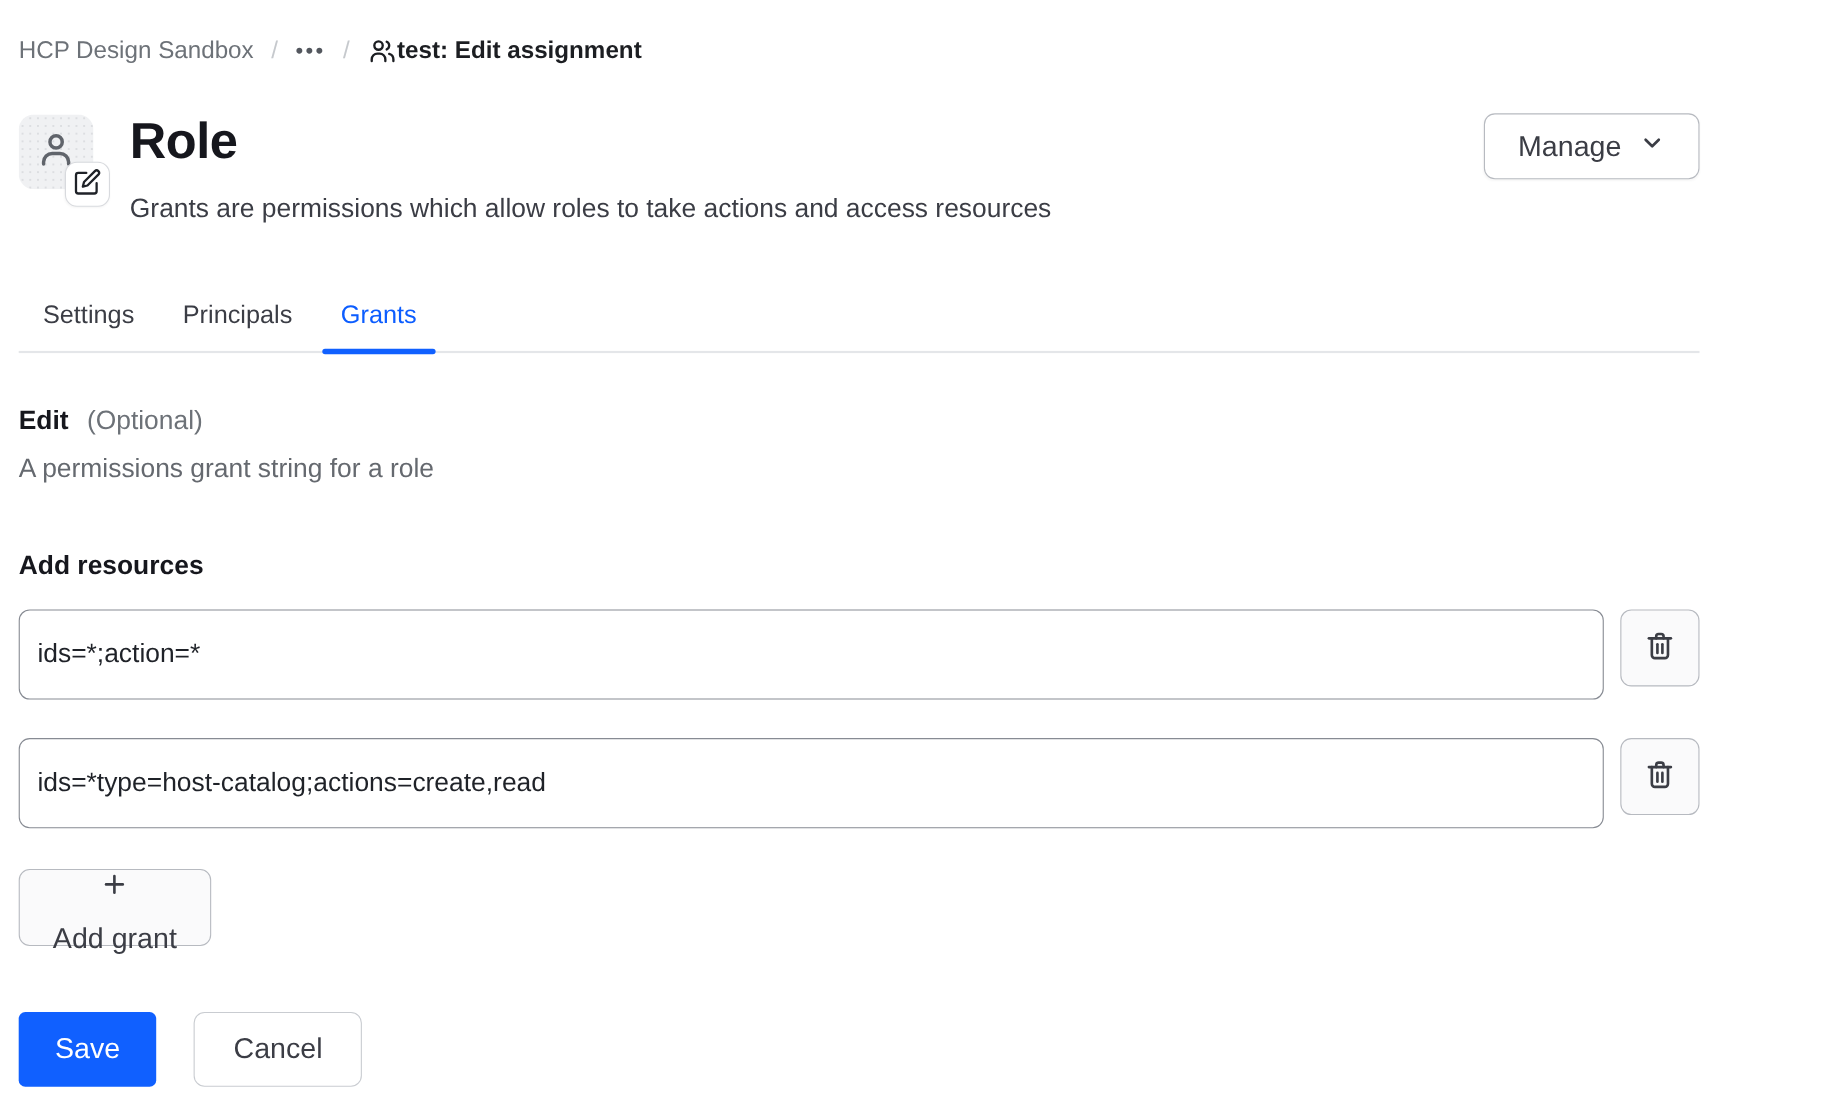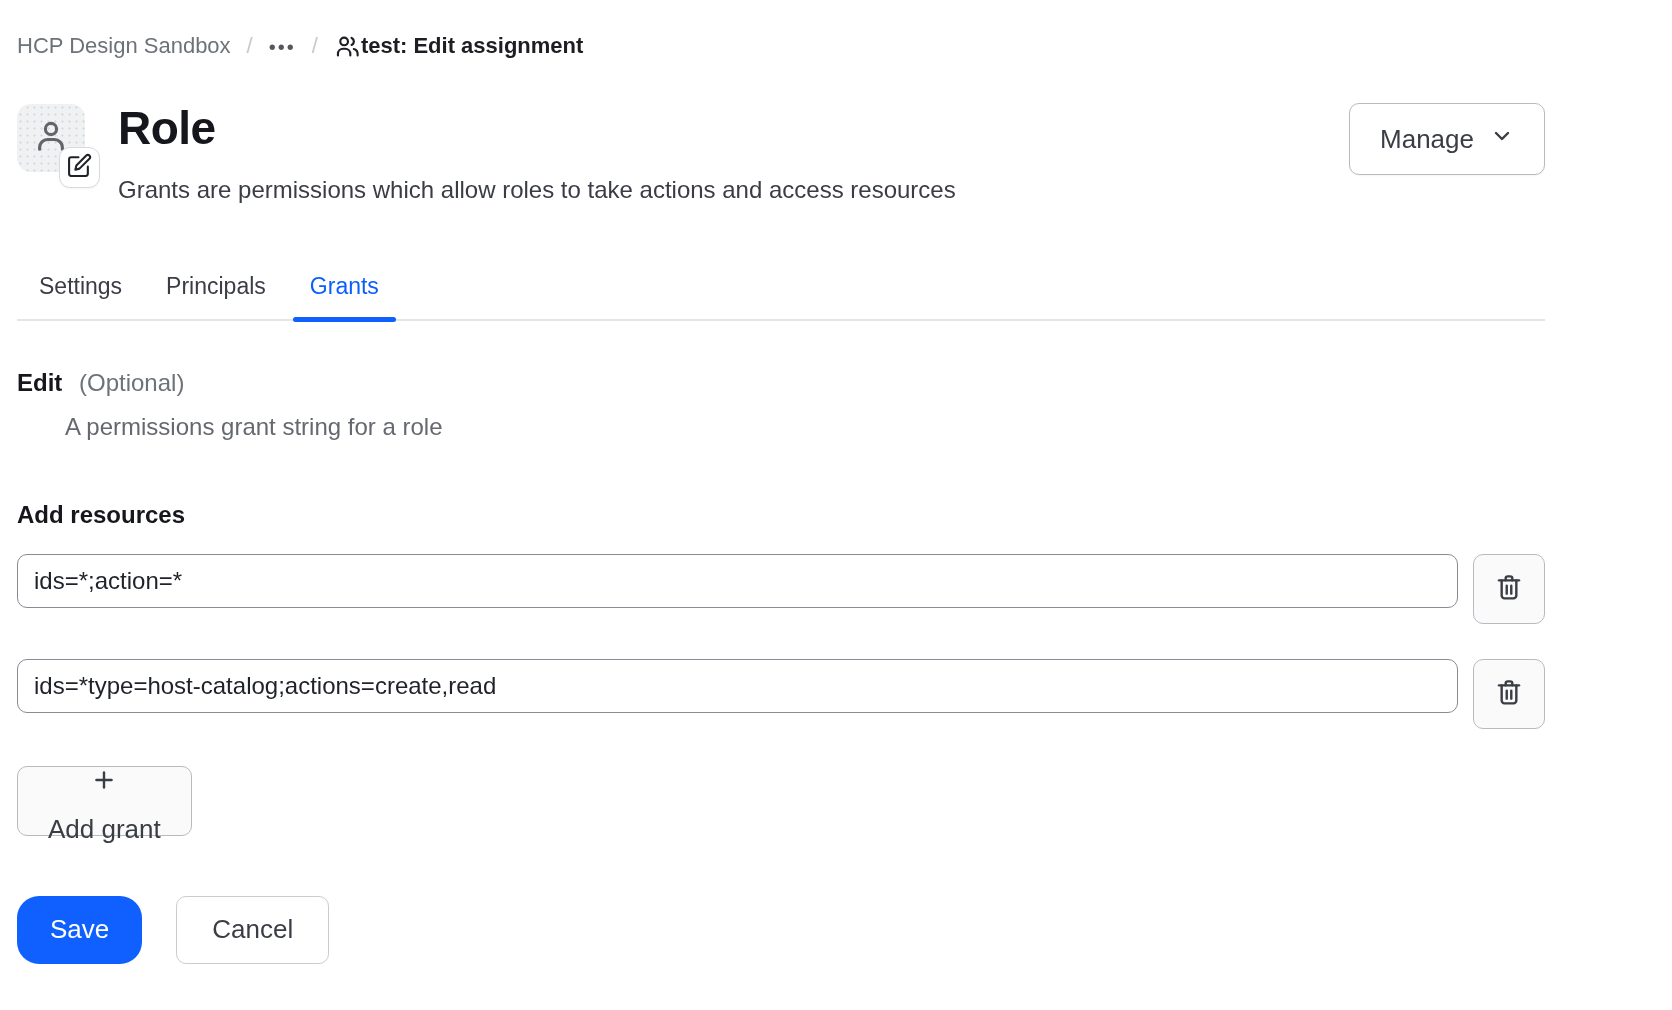--- a/index.html
+++ b/index.html
@@ -36,21 +36,21 @@
     border:1px solid #d8dade; border-radius:11px;
     display:flex; align-items:center; justify-content:center;
     box-shadow:0 1px 2px rgba(0,0,0,0.04);
   }
   .title-block { margin-left:33px; flex:1 1 auto; }
   .page-title { font-size:46px; font-weight:700; line-height:1.25; color:#16171d; letter-spacing:-0.5px; }
   .page-subtitle { margin-top:16px; font-size:24px; color:#3b3d45; line-height:1.3; }
   .manage-btn {
     margin-left:auto; flex:0 0 auto; margin-top:3px;
     display:flex; align-items:center; gap:16px;
-    height:72px; padding:0 30px;
+    height:60px; padding:0 30px;
     background:#ffffff; border:1px solid #b7bac0; border-radius:10px;
     font-size:26px; font-weight:500; color:#3b3d45;
     font-family:inherit; cursor:pointer;
     box-shadow:0 1px 2px rgba(0,0,0,0.04);
   }
 
   
   .tabs { display:flex; margin-top:66px; border-bottom:2px solid #e4e6e9; }
   .tab {
     position:relative; padding:0 22px 18px 22px;
@@ -60,27 +60,27 @@
   .tab.active { color:#0c5dff; }
   .tab.active::after {
     content:""; position:absolute; left:5px; right:5px; bottom:-3px;
     height:5px; border-radius:99px; background:#1060ff;
   }
 
   
   .grant-label-row { margin-top:48px; font-size:24px; }
   .grant-label { font-weight:700; color:#16171d; }
   .grant-optional { color:#6d7278; margin-left:10px; }
-  .grant-desc { margin-top:16px; font-size:24px; color:#65696f;margin-left:48px; }
+  .grant-desc { margin-top:16px; font-size:24px; color:#65696f; }
   .add-variable { margin-top:60px; font-size:24px; font-weight:700; color:#16171d; }
 
   .grant-row { display:flex; align-items:stretch; gap:15px; margin-top:25px; }
   .grant-row + .grant-row { margin-top:35px; }
   .grant-input {
-    flex:1 1 auto; height:54px;
+    flex:1 1 auto; height:82px;
     border:1.5px solid #878b93; border-radius:10px;
     padding:0 16px; font-size:24px; color:#1f2228;
     font-family:inherit; background:#ffffff; outline:none;
   }
   .trash-btn {
     flex:0 0 auto; width:72px; height:70px;
     background:#fafafb; border:1px solid #b7bac0; border-radius:10px;
     display:flex; align-items:center; justify-content:center;
     cursor:pointer;
   }
@@ -90,21 +90,21 @@
     height:70px; padding:0 30px;
     background:#fafafb; border:1px solid #b7bac0; border-radius:10px;
     font-size:26px; font-weight:500; color:#3b3d45;
     font-family:inherit; cursor:pointer;flex-direction:column;
   }
 
   
   .actions { display:flex; align-items:center; gap:34px; margin-top:60px; }
   .save-btn {
     height:68px; padding:0 33px;
-    background:#1060ff; color:#ffffff; border:none; border-radius:22px;
+    background:#1060ff; color:#ffffff; border:none; border-radius:6px;
     font-size:26px; font-weight:500; font-family:inherit; cursor:pointer;
   }
   .cancel-btn {
     height:68px; padding:0 35px;
     background:#ffffff; color:#3b3d45; border:1px solid #c9ccd1; border-radius:10px;
     font-size:26px; font-weight:500; font-family:inherit; cursor:pointer;
   }
   svg { flex:0 0 auto; }
 </style>
 </head>

